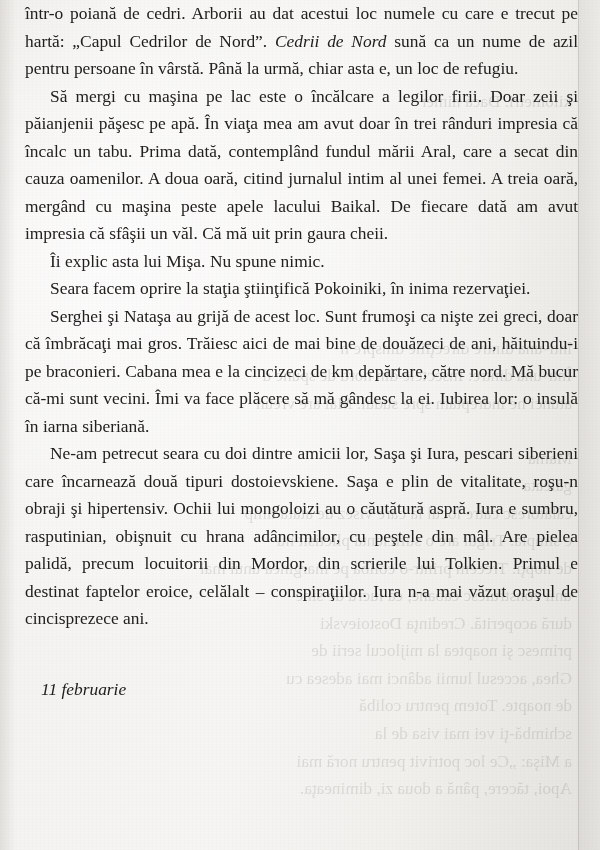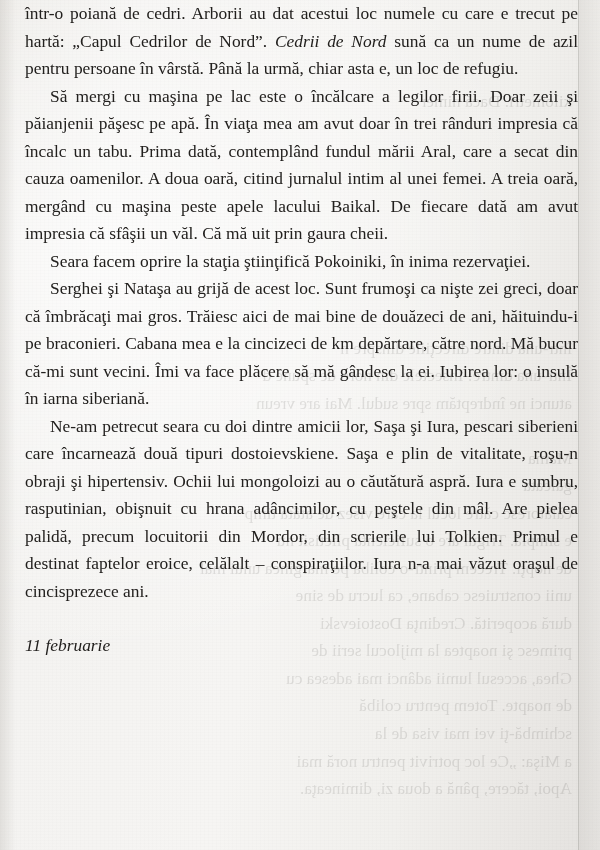--- a/index.html
+++ b/index.html
@@ -105,21 +105,21 @@
     hyphens: manual;
     word-spacing: 0.1px;
     text-rendering: optimizeLegibility;
   }
   p.para.first { text-indent: 0; }
   p.para.noindent { text-indent: 0; }
 
   em, .ital { font-style: italic; }
 
   h2.date-heading {
-    margin: 0;
+    margin: 16px;
     font-size: 17.4px;
     line-height: 27.5px;
     font-style: italic;
     font-weight: normal;
     color: #242220;
     text-align: left;
   }
 
   .spacer-before-heading { height: 27px; }
 
@@ -152,20 +152,21 @@
     </div>
 
   <div class="grain"></div>
   <div class="left-shade"></div>
   <div class="page-edge-line"></div>
   <div class="page-edge-shade"></div>
 
   <div class="column" id="text-column">
       <p class="para noindent first"><span>într-o poiană de cedri. Arborii au dat acestui loc numele cu care e trecut pe hartă: „Capul Cedrilor de Nord”. </span><span class="ital">Cedrii de Nord</span><span> sună ca un nume de azil pentru persoane în vârstă. Până la urmă, chiar asta e, un loc de refugiu.</span></p>
       <p class="para"><span>Să mergi cu maşina pe lac este o încălcare a legilor firii. Doar zeii şi păianjenii păşesc pe apă. În viaţa mea am avut doar în trei rânduri impresia că încalc un tabu. Prima dată, contemplând fundul mării Aral, care a secat din cauza oamenilor. A doua oară, citind jurnalul intim al unei femei. A treia oară, mergând cu maşina peste apele lacului Baikal. De fiecare dată am avut impresia că sfâşii un văl. Că mă uit prin gaura cheii.</span></p>
+      <p class="para"><span>Îi explic asta lui Mişa. Nu spune nimic.</span></p>
       <p class="para"><span>Seara facem oprire la staţia ştiinţifică Pokoiniki, în inima rezervaţiei.</span></p>
       <p class="para"><span>Serghei şi Nataşa au grijă de acest loc. Sunt frumoşi ca nişte zei greci, doar că îmbrăcaţi mai gros. Trăiesc aici de mai bine de douăzeci de ani, hăituindu-i pe braconieri. Cabana mea e la cincizeci de km depărtare, către nord. Mă bucur că-mi sunt vecini. Îmi va face plăcere să mă gândesc la ei. Iubirea lor: o insulă în iarna siberiană.</span></p>
       <p class="para"><span>Ne-am petrecut seara cu doi dintre amicii lor, Saşa şi Iura, pescari siberieni care încarnează două tipuri dostoievskiene. Saşa e plin de vitalitate, roşu-n obraji şi hipertensiv. Ochii lui mongoloizi au o căutătură aspră. Iura e sumbru, rasputinian, obişnuit cu hrana adâncimilor, cu peştele din mâl. Are pielea palidă, precum locuitorii din Mordor, din scrierile lui Tolkien. Primul e destinat faptelor eroice, celălalt – conspiraţiilor. Iura n-a mai văzut oraşul de cincisprezece ani.</span></p>
       <div class="spacer-before-heading"></div>
       <h2 class="date-heading">11 februarie</h2>
     </div>
 
 </div>
 
 </body></html>

